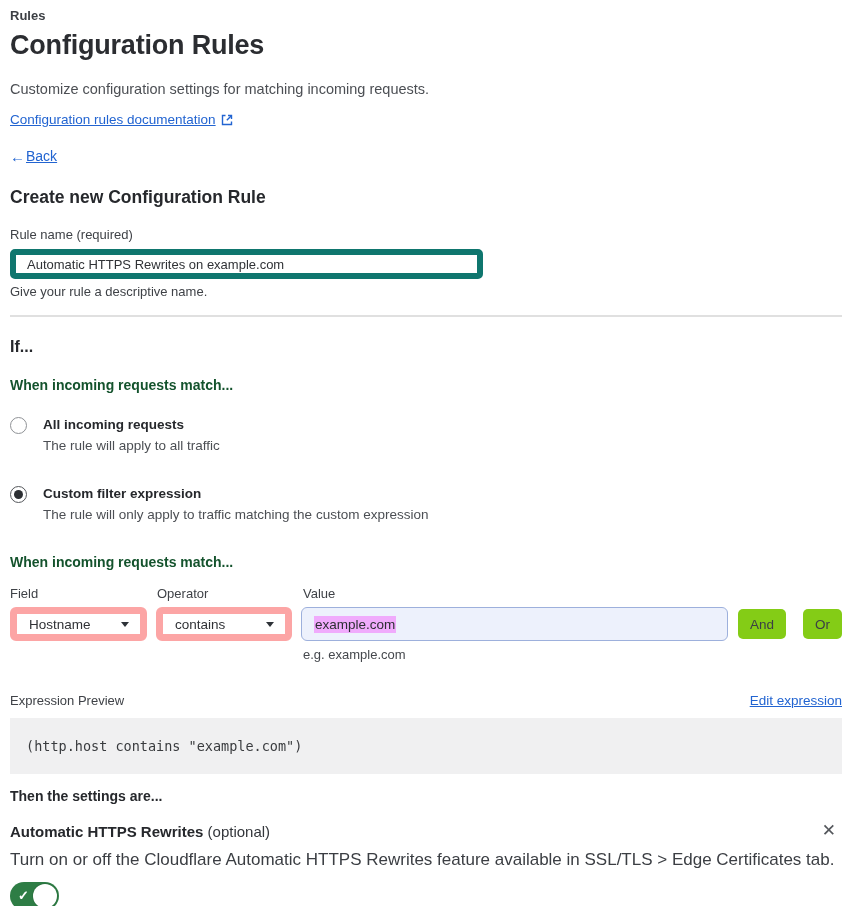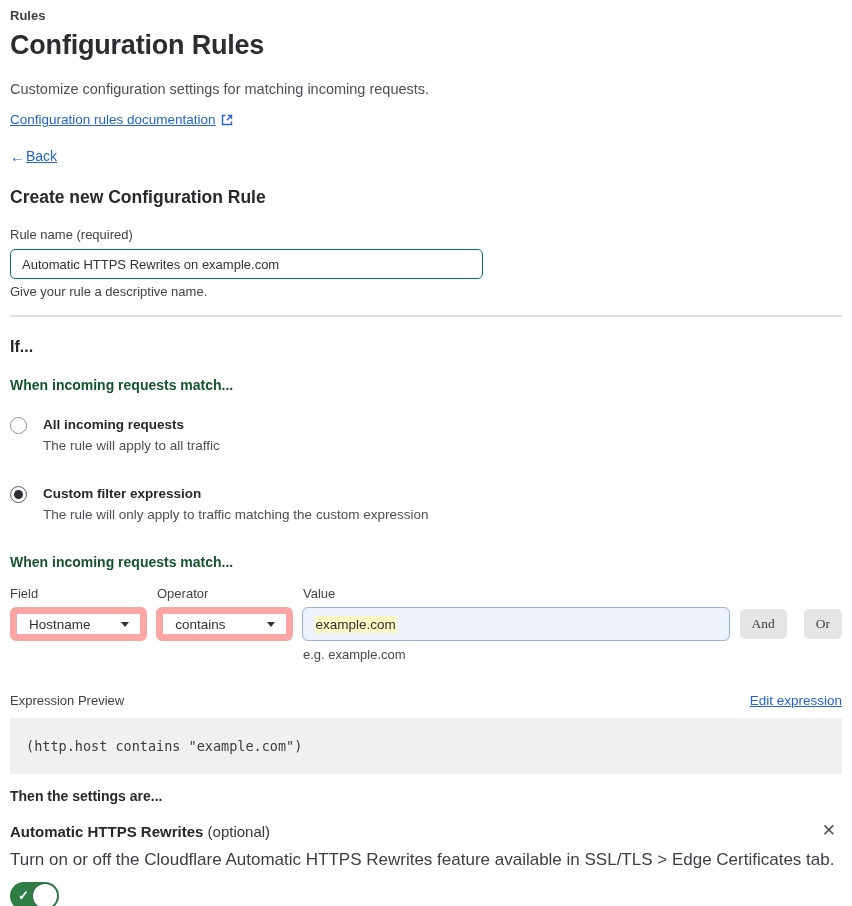--- a/index.html
+++ b/index.html
@@ -23,21 +23,21 @@
   .ext-icon svg { display:block; }
 
   .back-row { margin-top:20px; font-size:14px; line-height:17px; display:flex; align-items:center; }
   .back-arrow { text-decoration:none; font-size:15px; margin-right:1px; }
 
   .section-title { margin-top:20px; font-size:17.5px; font-weight:700; color:#26282c; line-height:24px; }
 
   .field-label { margin-top:18px; font-size:13px; color:#3f4247; line-height:16px; }
 
   .rule-input {
-    margin-top:6px; width:473px; height:30px; border:1px solid #0f766e; border-radius:5px;
+    margin-top:6px; width:473px; height:30px; border:6px solid #0f766e; border-radius:5px;
     padding:0 11px; font-size:13px; color:#303236; font-family:"Liberation Sans", sans-serif;
     display:block; background:#fff;
   }
 
   .help-text { margin-top:5px; font-size:13px; color:#3f4247; line-height:16px; }
 
   .divider { border:none; border-top:2px solid #e0e0e0; margin:15px 0 0 0; }
 
   .if-heading { margin-top:19px; font-size:16px; font-weight:700; color:#26282c; line-height:22px; }
 
@@ -68,25 +68,25 @@
     padding:0 11px 0 12px; font-size:13.5px; color:#303236; cursor:pointer;
   }
   .select-field { width:138px; margin-right:9px; }
   .select-operator { width:137px; margin-right:9px; }
   .caret { width:0; height:0; border-left:4.5px solid transparent; border-right:4.5px solid transparent; border-top:5.5px solid #2e3338; }
 
   .value-input {
     width:431px; height:34px; background:#edf1fc; border:1px solid #9db0dc; border-radius:6px;
     display:flex; align-items:center; padding:0 12px; font-size:13.5px; color:#2c2f33;
   }
-  .value-selection { background:#fef9c3; padding:1px 1px; }
+  .value-selection { background:#f0abfc; padding:1px 1px; }
 
   .logic-btn {
-    height:30px; background:#e5e5e5; border:none; border-radius:5px;
-    font-size:13.5px; color:#3c4045; font-family:Liberation Serif, serif;
+    height:30px; background:#84cc16; border:none; border-radius:5px;
+    font-size:13.5px; color:#3c4045; font-family:Liberation Sans, sans-serif;
     padding:0 12px; cursor:pointer;
   }
   .btn-and { margin-left:10px; }
   .btn-or { margin-left:17px; }
 
   .eg-help { margin-top:6px; margin-left:293px; font-size:13px; color:#45484d; line-height:16px; }
 
   .preview-row { margin-top:29px; display:flex; justify-content:space-between; align-items:baseline; }
   .preview-label { font-size:13px; color:#3f4247; line-height:17px; }
   .edit-link { font-size:13.5px; }

